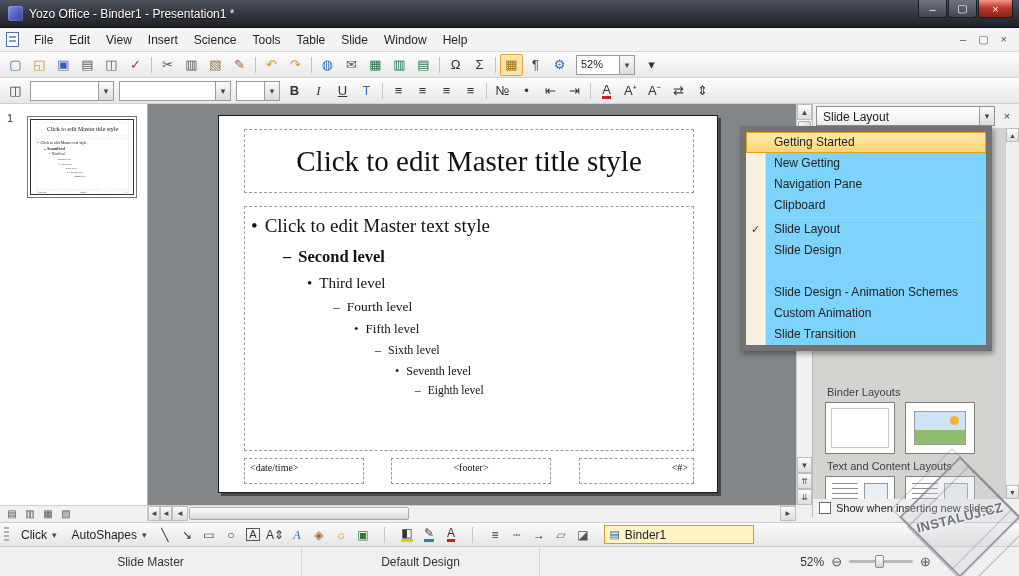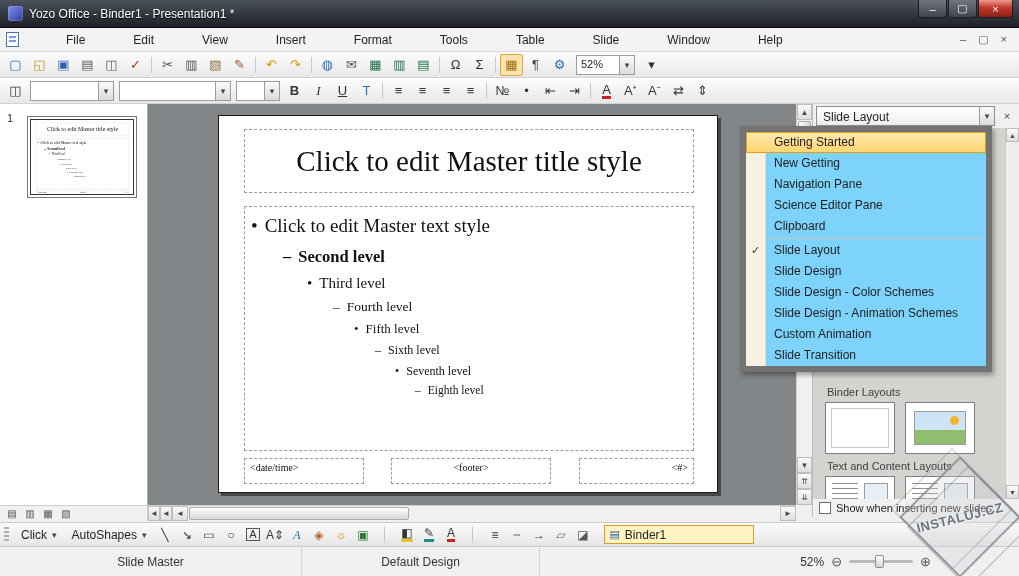--- a/index.html
+++ b/index.html
@@ -21,21 +21,21 @@
   .win-btn { width:29px; height:18px; margin-left:1px; display:flex; align-items:center; justify-content:center;
     color:#fff; font-size:11px; background:linear-gradient(#70757f,#41454d);
     border:1px solid #1b1e24; border-top:none; border-radius:0 0 3px 3px; cursor:default; }
   .win-btn.close { width:35px; background:linear-gradient(#ef9a8c,#c0392b 45%,#8c2015); }
 
   
   .menubar { position:absolute; left:0; top:28px; right:0; height:24px; background:#f3f3f3;
     border-bottom:1px solid #d8d8d8; display:flex; align-items:center; padding:0 6px; gap:1px; }
   .doc-icon { width:13px; height:15px; background:#fff; border:1px solid #4d6fb4; margin-right:6px; position:relative; }
   .doc-icon::after { content:""; position:absolute; left:2px; top:3px; right:2px; height:2px; background:#7d9bd6; box-shadow:0 4px 0 #7d9bd6; }
-  .menu-item { padding:3px 8px;margin-left:32px; }
+  .menu-item { padding:3px 8px; }
   .mdi-controls { margin-left:auto; display:flex; gap:12px; color:#555; font-size:11px; padding-right:6px; }
 
   
   .toolbar { position:absolute; left:0; right:0; display:flex; align-items:center; padding:0 4px; gap:1px;
     background:linear-gradient(#fdfdfd,#e8e8e8); border-bottom:1px solid #d2d2d2; }
   .toolbar.row1 { top:52px; height:26px; }
   .toolbar.row2 { top:78px; height:26px; }
   .tb-btn { width:23px; height:22px; border:1px solid transparent; border-radius:2px; background:transparent;
     display:flex; align-items:center; justify-content:center; font-size:13px; color:#333; cursor:default; }
   .tb-btn .g { pointer-events:none; line-height:1; }
@@ -189,21 +189,21 @@
   </span>
 </div>
 
 <div class="menubar">
   <span class="doc-icon"></span>
   <span style="display:flex;">
     <span class="menu-item">File</span>
       <span class="menu-item">Edit</span>
       <span class="menu-item">View</span>
       <span class="menu-item">Insert</span>
-      <span class="menu-item">Format</span>
+      <span class="menu-item">Science</span>
       <span class="menu-item">Tools</span>
       <span class="menu-item">Table</span>
       <span class="menu-item">Slide</span>
       <span class="menu-item">Window</span>
       <span class="menu-item">Help</span>
   </span>
   <span class="mdi-controls">
     <span>–</span>
     <span>▢</span>
     <span>×</span>
@@ -578,24 +578,20 @@
       <div class="tp-menu-item">
         <span class="gutter"></span>
         <span class="label">New Getting</span>
       </div>
     
       <div class="tp-menu-item">
         <span class="gutter"></span>
         <span class="label">Navigation Pane</span>
       </div>
     
-      <div class="tp-menu-item">
-        <span class="gutter"></span>
-        <span class="label">Science Editor Pane</span>
-      </div>
     
       <div class="tp-menu-item">
         <span class="gutter"></span>
         <span class="label">Clipboard</span>
       </div>
     
   </span>
   <div class="menu-sep">
     <span class="gutter-fill"></span>
     <span class="line"></span>
@@ -607,21 +603,20 @@
         <span class="label">Slide Layout</span>
       </div>
     
       <div class="tp-menu-item">
         <span class="gutter"></span>
         <span class="label">Slide Design</span>
       </div>
     
       <div class="tp-menu-item">
         <span class="gutter"></span>
-        <span class="label">Slide Design - Color Schemes</span>
       </div>
     
       <div class="tp-menu-item">
         <span class="gutter"></span>
         <span class="label">Slide Design - Animation Schemes</span>
       </div>
     
       <div class="tp-menu-item">
         <span class="gutter"></span>
         <span class="label">Custom Animation</span>

